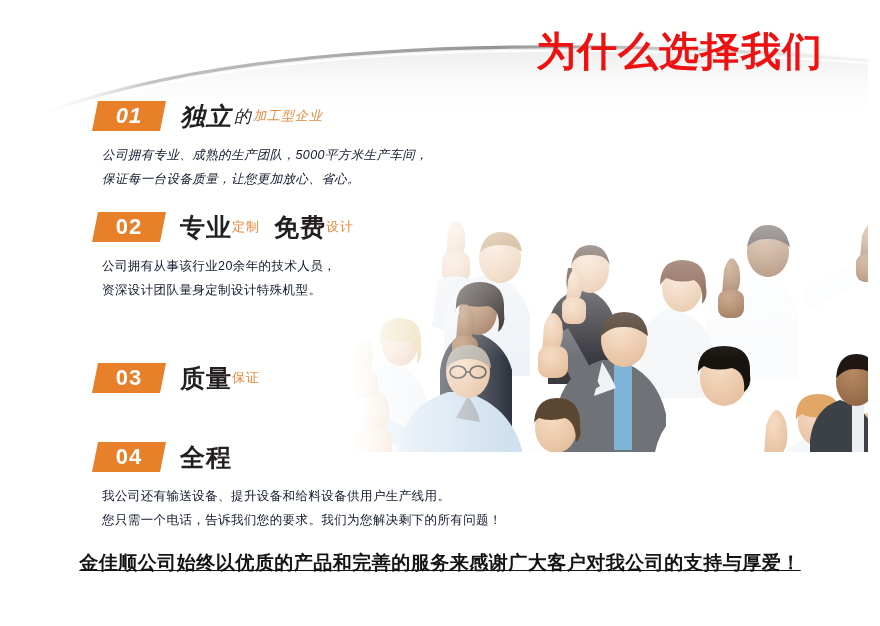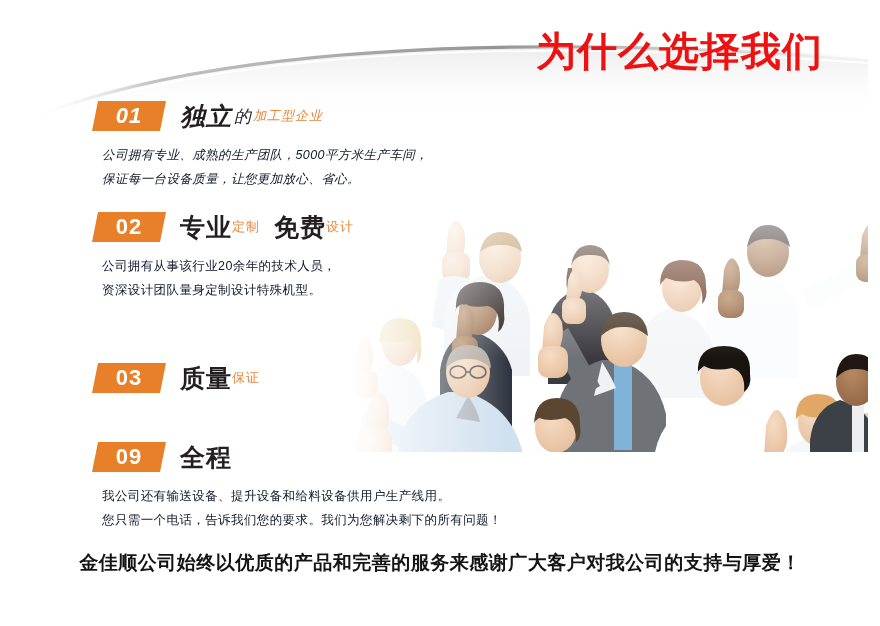--- a/index.html
+++ b/index.html
@@ -125,20 +125,21 @@
   #footer-text {
     position: absolute;
     left: 0;
     top: 550px;
     width: 880px;
     text-align: center;
     font-size: 19px;
     font-weight: bold;
     color: #141414;
     letter-spacing: 0.5px;
+    text-decoration: underline;
   }
 </style>
 </head>
 <body>
 
 <div id="page">
 
   <div id="swoosh">
     <svg viewBox="0 0 880 120" preserveAspectRatio="none" aria-hidden="true">
       <defs>
@@ -360,21 +361,21 @@
       <span class="h-orange">保证</span>
     </div>
     <div class="feat-body">
     </div>
   </div>
 
   <div class="feature" id="feature-4">
     <div class="feat-head">
       <span class="badge">
         <span class="shape"></span>
-        <span class="num">09</span>
+        <span class="num">04</span>
       </span>
       <span class="h-big">全程</span>
     </div>
     <div class="feat-body">
       <div>我公司还有输送设备、提升设备和给料设备供用户生产线用。</div>
       <div>您只需一个电话，告诉我们您的要求。我们为您解决剩下的所有问题！</div>
     </div>
   </div>
 
   <div id="footer-text">金佳顺公司始终以优质的产品和完善的服务来感谢广大客户对我公司的支持与厚爱！</div>

